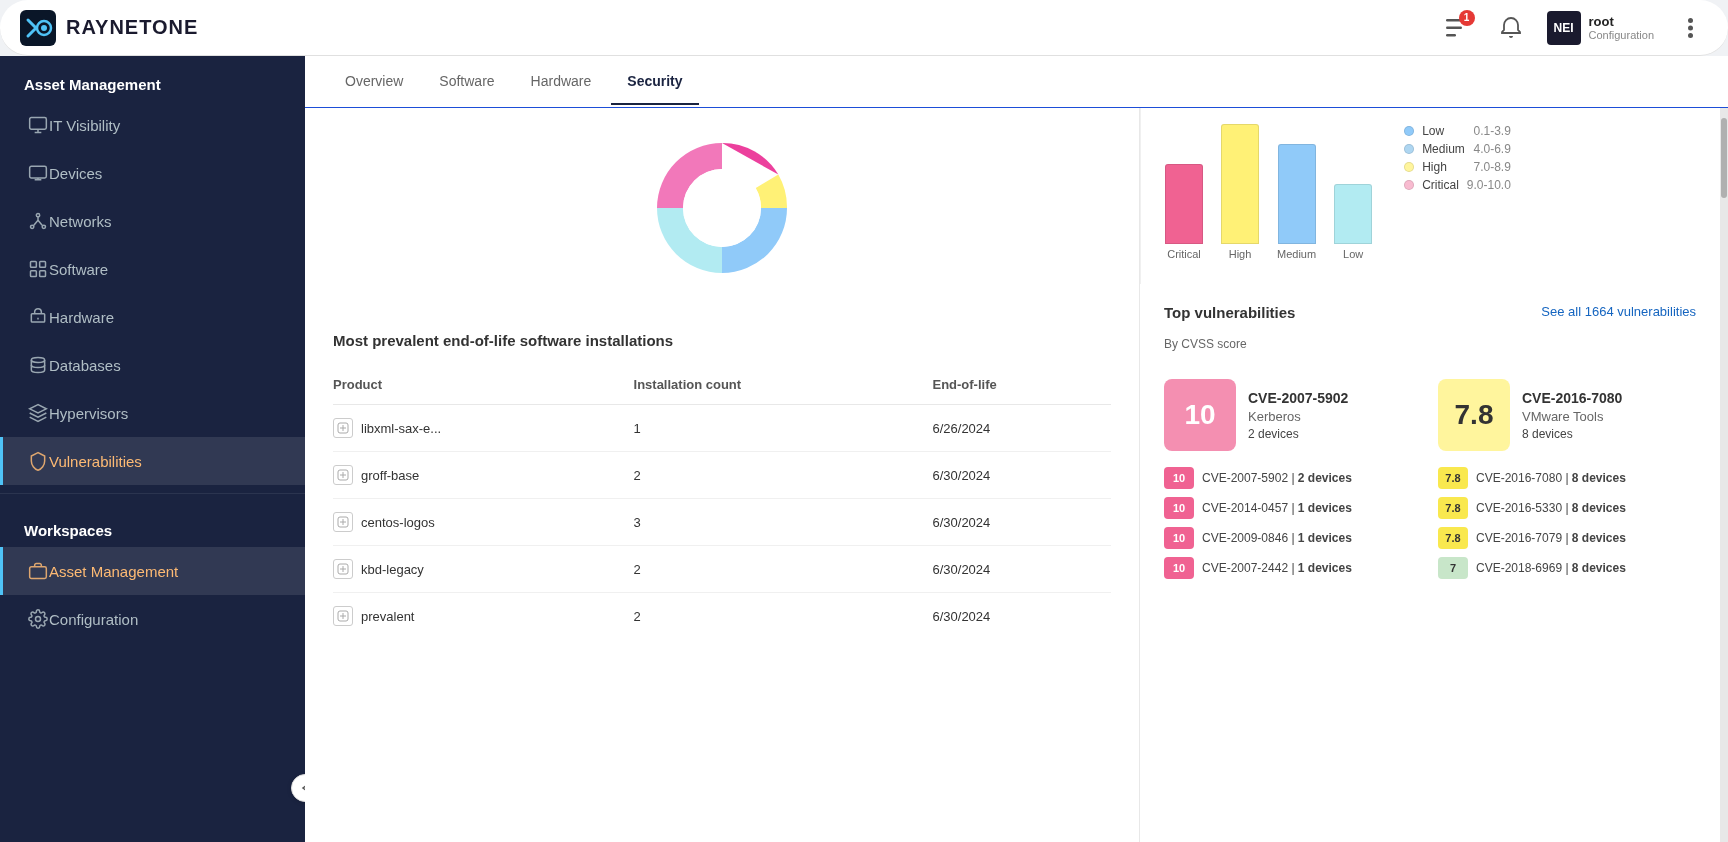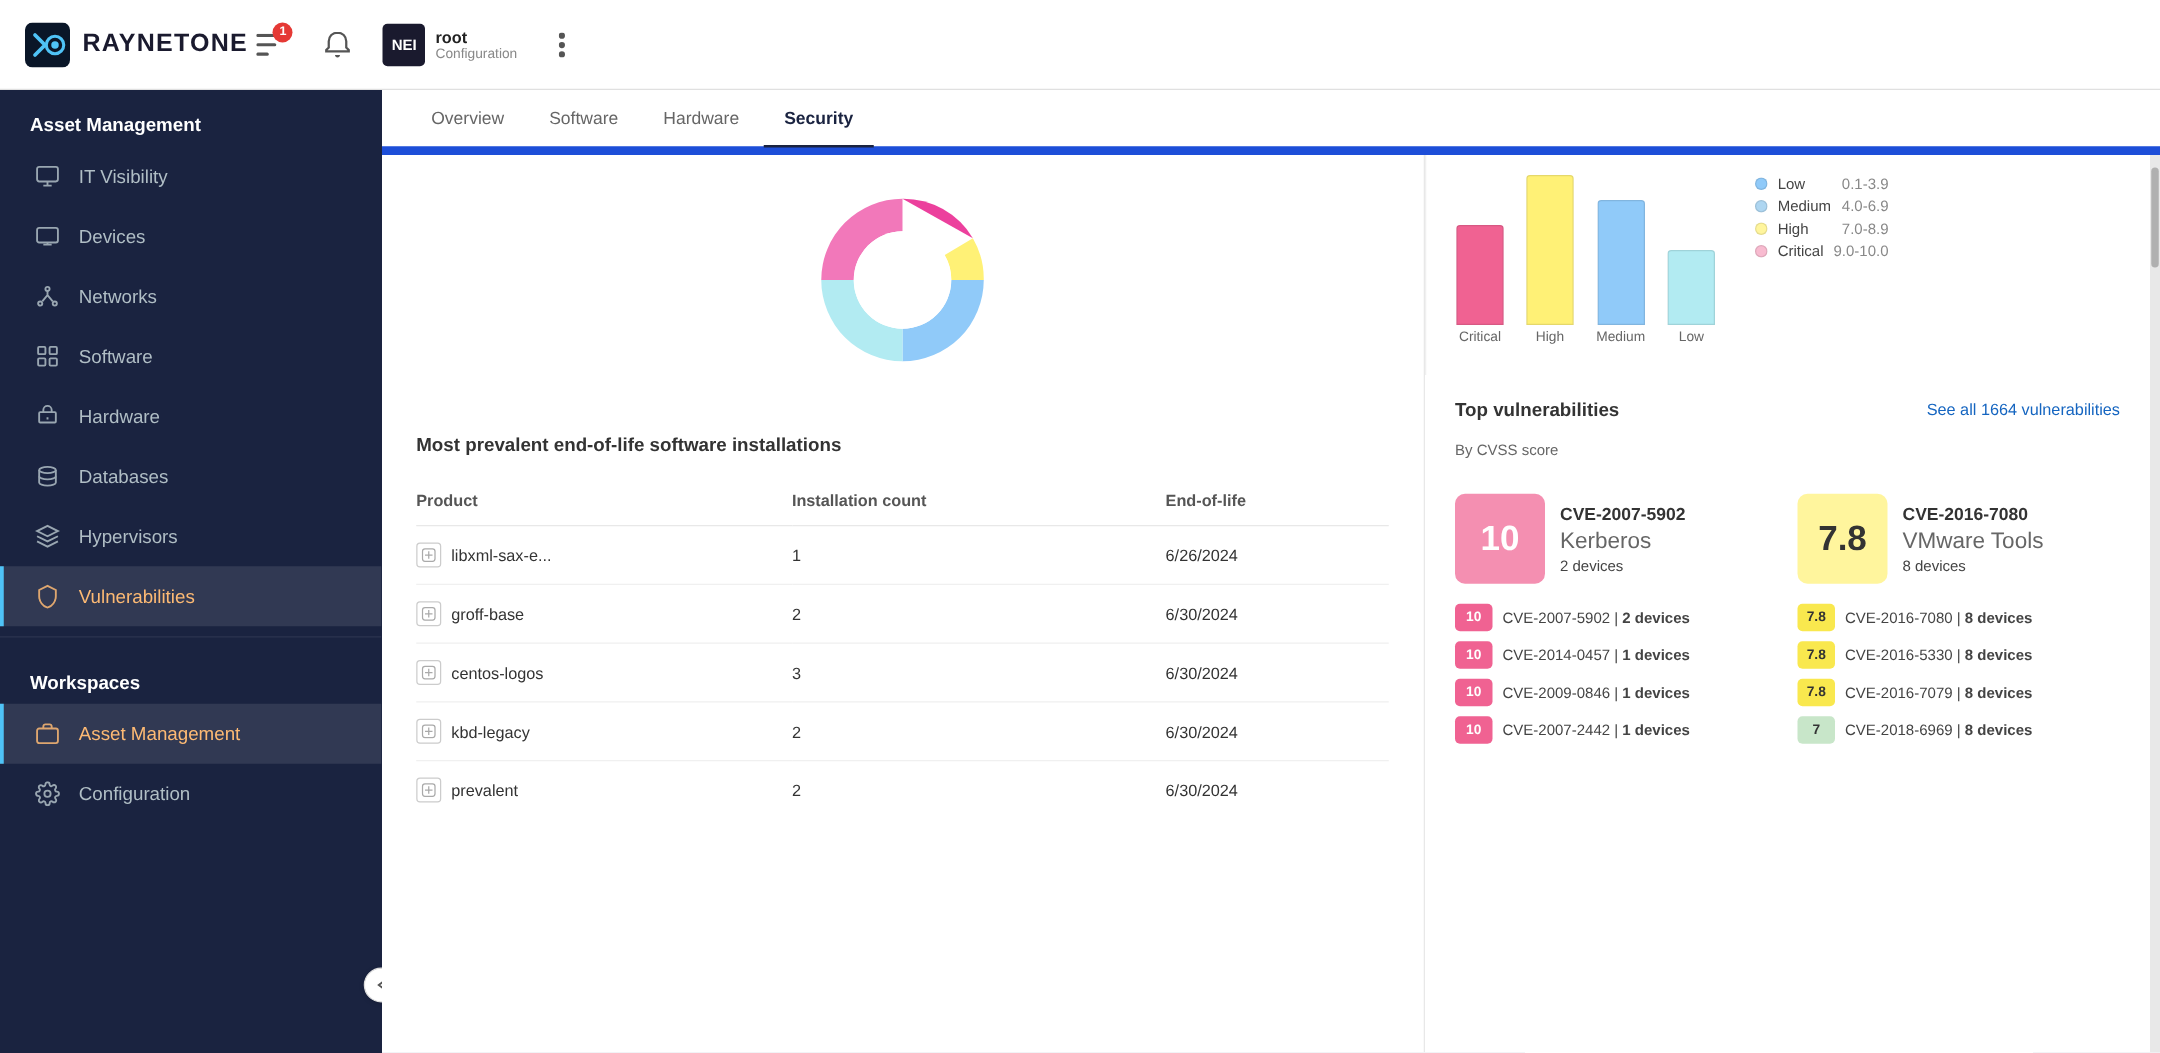--- a/index.html
+++ b/index.html
@@ -1,27 +1,29 @@
 <!DOCTYPE html>
 <html><head>
   <meta charset="utf-8">
   <style>
     * { box-sizing: border-box; margin: 0; padding: 0; }
     body { font-family: 'Segoe UI', Arial, sans-serif; background: #f0f2f5; display: flex; flex-direction: column; height: 842px; overflow: hidden; }
 
     
     .header {
-      height: 72px;
+      height: 56px;
       background: #fff;
       border-bottom: 1px solid #e0e0e0;
       display: flex;
       align-items: center;
       padding: 0 20px;
+      justify-content: space-between;
       flex-shrink: 0;
       z-index: 10;
+      border-radius: 29px;
     }
     .logo-area { display: flex; align-items: center; gap: 10px; }
     .logo-icon { width: 36px; height: 36px; }
     .logo-text { font-size: 20px; font-weight: 700; color: #1a1a2e; letter-spacing: 1px; }
     .header-right { display: flex; align-items: center; gap: 18px; }
     .header-icon-btn { position: relative; cursor: pointer; display: flex; align-items: center; justify-content: center; width: 36px; height: 36px; }
     .badge { position: absolute; top: 0; right: 0; background: #e53935; color: #fff; border-radius: 50%; width: 16px; height: 16px; font-size: 10px; display: flex; align-items: center; justify-content: center; font-weight: 700; }
     .user-info { display: flex; align-items: center; gap: 8px; cursor: pointer; }
     .user-avatar { width: 34px; height: 34px; background: #1a1a2e; border-radius: 4px; display: flex; align-items: center; justify-content: center; color: #fff; font-weight: 700; font-size: 12px; }
     .user-name { font-size: 13px; font-weight: 600; color: #222; }
@@ -38,21 +40,20 @@
       flex-shrink: 0;
       display: flex;
       flex-direction: column;
       overflow-y: auto;
       position: relative;
     }
     .sidebar-section-title { font-size: 15px; font-weight: 700; color: #fff; padding: 20px 24px 8px; }
     .sidebar-item {
       display: flex;
       align-items: center;
-      gap: 14px;
       padding: 13px 24px;
       cursor: pointer;
       color: #b0bec5;
       font-size: 15px;
       border-left: 3px solid transparent;
       transition: background 0.15s;
     }
     .sidebar-item.active { background: rgba(255,255,255,0.10); color: #fdba74; border-left: 3px solid #4fc3f7; }
     .sidebar-item-icon { width: 22px; height: 22px; display: flex; align-items: center; justify-content: center; opacity: 0.85; }
     .sidebar-divider { height: 1px; background: rgba(255,255,255,0.08); margin: 8px 0; }
@@ -72,21 +73,21 @@
       z-index: 5;
       box-shadow: 0 1px 4px rgba(0,0,0,0.15);
     }
 
     
     .content-area { flex: 1; overflow-y: auto; display: flex; flex-direction: column; }
 
     
     .tabs-bar {
       background: #fff;
-      border-bottom: 7px solid #1d4ed8;
+      border-bottom: 1px solid #1d4ed8;
       display: flex;
       align-items: center;
       padding: 0 24px;
       gap: 4px;
       flex-shrink: 0;
       height: 52px;
     }
     .tab-item {
       padding: 14px 16px;
       font-size: 14px;
@@ -165,21 +166,21 @@
       justify-content: center;
       font-size: 28px;
       font-weight: 700;
       color: #fff;
       flex-shrink: 0;
     }
     .score-critical { background: #f48fb1; }
     .score-high { background: #fff59d; color: #333 !important; }
     .vuln-card-info { display: flex; flex-direction: column; gap: 3px; }
     .vuln-cve { font-size: 14px; font-weight: 600; color: #333; }
-    .vuln-name { font-size: 18px; color: #666; }
+    .vuln-name { font-size: 13px; color: #666; }
     .vuln-devices { font-size: 12px; color: #444; }
 
     
     .vuln-list { display: flex; gap: 16px; }
     .vuln-list-col { flex: 1; display: flex; flex-direction: column; gap: 8px; }
     .vuln-row { display: flex; align-items: center; gap: 8px; font-size: 12px; color: #333; }
     .score-pill {
       width: 30px;
       height: 22px;
       border-radius: 4px;

